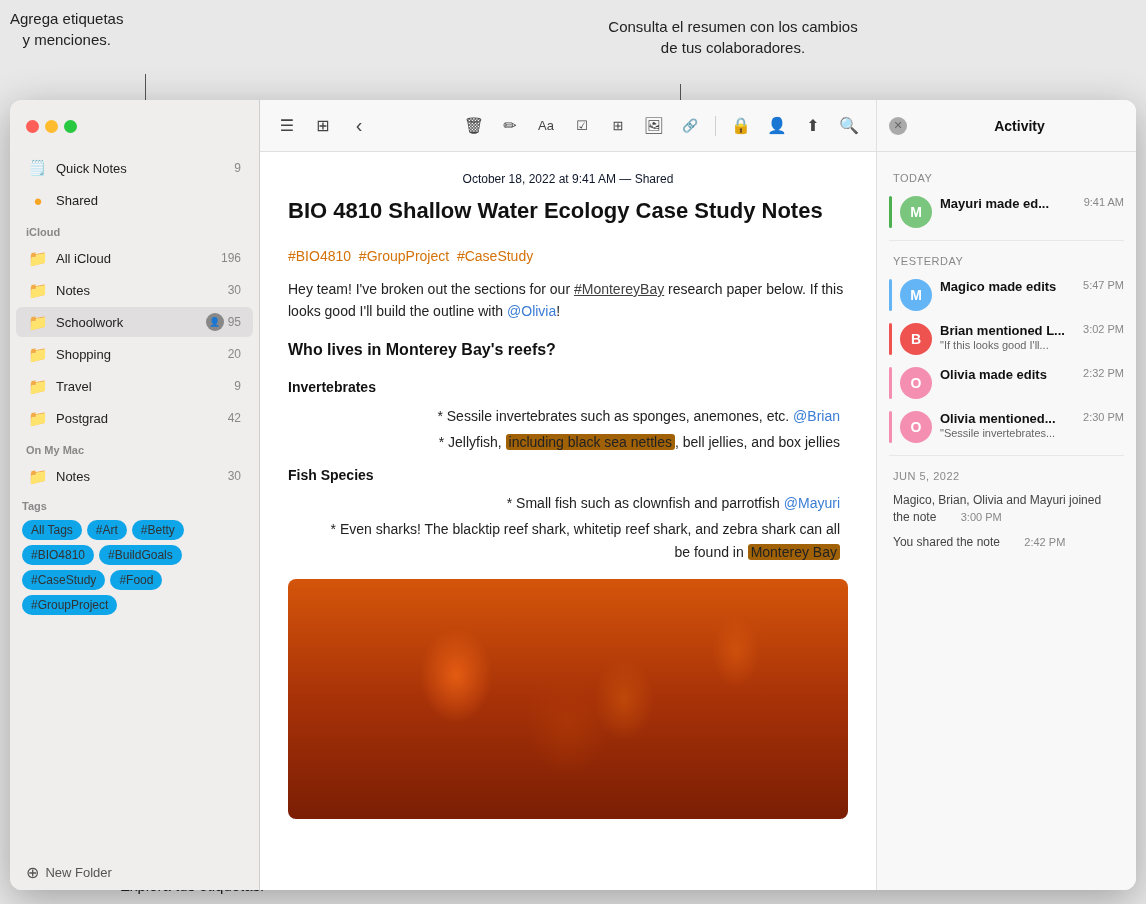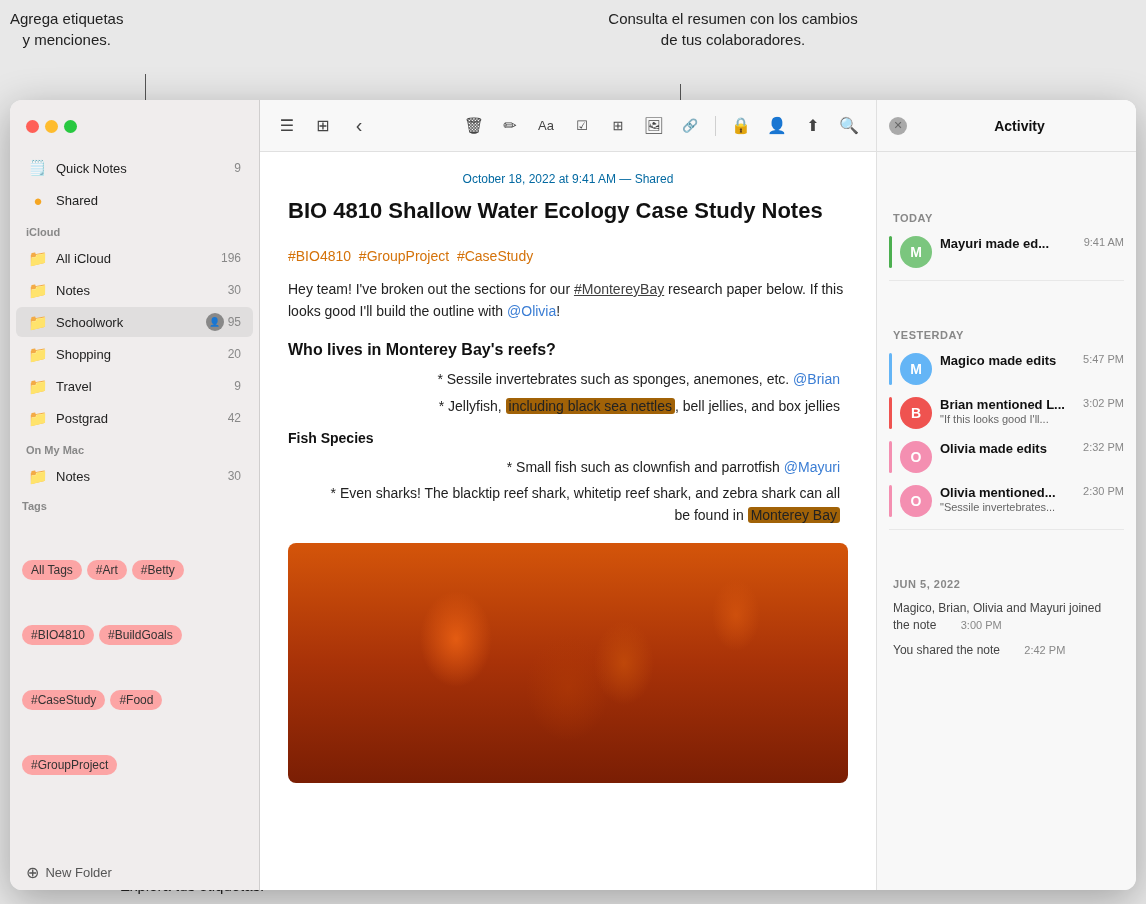--- a/index.html
+++ b/index.html
@@ -18,21 +18,21 @@
       top: 8px;
       left: 10px;
       font-size: 15px;
       color: #222;
       text-align: center;
       line-height: 1.4;
       pointer-events: none;
     }
     .callout-top-center {
       position: absolute;
-      top: 8px;
+      top: 16px;
       left: 380px;
       right: 60px;
       font-size: 15px;
       color: #222;
       text-align: center;
       line-height: 1.4;
       pointer-events: none;
     }
     .callout-bottom {
       position: absolute;
@@ -153,27 +153,26 @@
       font-weight: 600;
       color: #888;
       margin-bottom: 8px;
     }
     .tags-grid {
       display: flex;
       flex-wrap: wrap;
       gap: 5px;
     }
     .tag-pill {
-      background: #fca5a5;
+      background: #0ea5e9;
       border-radius: 12px;
       padding: 3px 9px;
       font-size: 12px;
       color: #333;
       cursor: pointer;
-      margin-top: 40px;
     }
 
     .new-folder-btn {
       display: flex;
       align-items: center;
       gap: 6px;
       padding: 8px 16px;
       font-size: 13px;
       color: #555;
       cursor: pointer;
@@ -222,21 +221,21 @@
     
     .note-content {
       flex: 1;
       padding: 20px 28px;
       overflow-y: auto;
     }
 
     .note-meta {
       text-align: center;
       font-size: 12px;
-      color: #0369a1;
+      color: #0f172a;
       margin-bottom: 12px;
     }
 
     .note-title {
       font-size: 22px;
       font-weight: 700;
       color: #111;
       margin-bottom: 6px;
     }
 
@@ -332,25 +331,24 @@
     }
 
     .activity-content {
       flex: 1;
       overflow-y: auto;
       padding: 12px 0;
     }
 
     .activity-date-label {
       font-size: 11px;
-      font-weight: 700;
+      font-weight: 400;
       color: #888;
       padding: 8px 16px 6px;
       letter-spacing: 0.5px;
-      margin-top: 40px;
     }
 
     .activity-item {
       display: flex;
       align-items: flex-start;
       padding: 6px 12px;
       gap: 8px;
       cursor: pointer;
     }
 
@@ -574,20 +572,21 @@
       <div class="note-tags">
         <span>#BIO4810</span>&nbsp;
         <span>#GroupProject</span>&nbsp;
         <span>#CaseStudy</span>
       </div>
       <div class="note-body">
         <p>
           Hey team! I've broken out the sections for our <span class="mention">#MontereyBay</span> research paper below. If this looks good I'll build the outline with <span class="mention-blue">@Olivia</span>!
         </p>
         <div class="note-section-heading">Who lives in Monterey Bay's reefs?</div>
+        <div class="note-section-heading" style="font-size:14px; font-weight:700;">Invertebrates</div>
         <ul class="bullet-list">
           <li>
             Sessile invertebrates such as sponges, anemones, etc. <span class="mention-blue">@Brian</span>
           </li>
           <li>
             Jellyfish, <span class="highlight-green">including black sea nettles</span>, bell jellies, and box jellies
           </li>
         </ul>
         <div class="note-section-heading" style="font-size:14px; font-weight:700; margin-top:10px;">Fish Species</div>
         <ul class="bullet-list">

